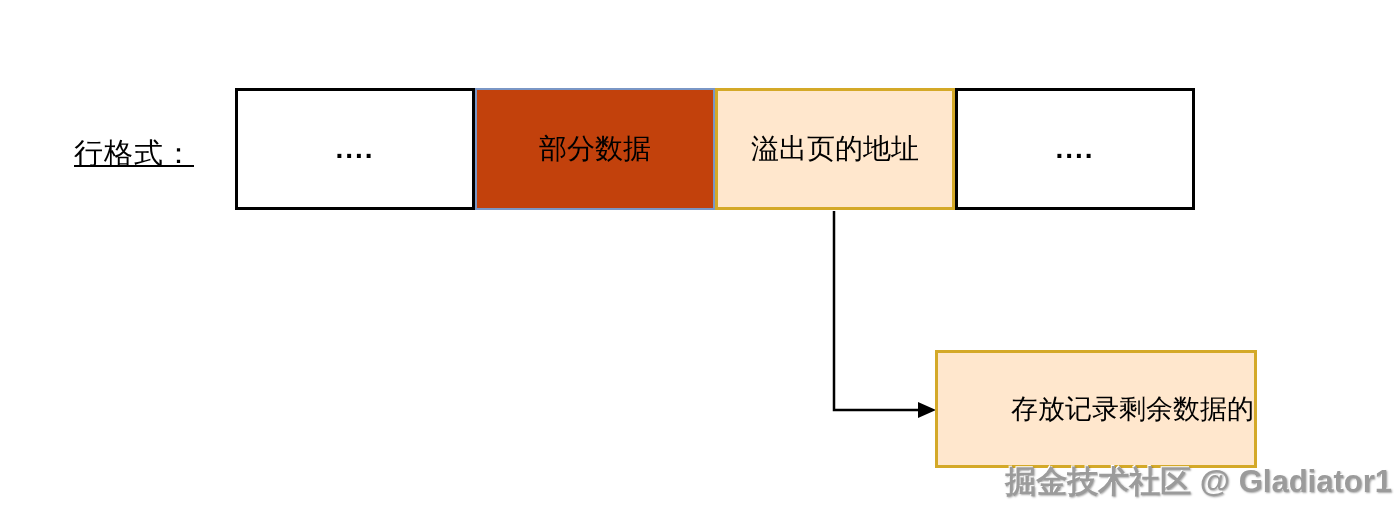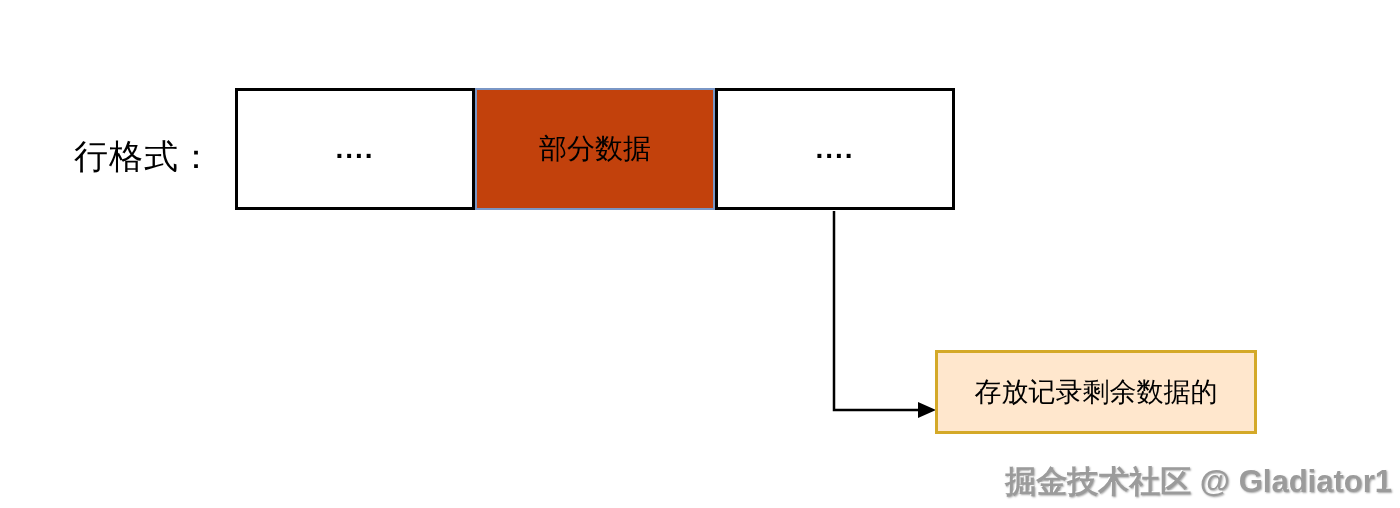--- a/index.html
+++ b/index.html
@@ -11,24 +11,25 @@
     overflow: hidden;
     font-family: "Liberation Sans", "DejaVu Sans", sans-serif;
     color: #000000;
   }
 
   
   .row-label {
     position: absolute;
     left: 74px;
     top: 134px;
-    font-size: 34px;
+    font-size: 29px;
     letter-spacing: 1px;
     color: #000000;
     white-space: nowrap;
+    text-decoration: underline;
   }
 
   
   .row {
     position: absolute;
     left: 235px;
     top: 88px;
     height: 122px;
     display: flex;
     align-items: stretch;
@@ -67,28 +68,28 @@
     height: 508px;
     pointer-events: none;
   }
 
   
   .overflow-box {
     position: absolute;
     left: 935px;
     top: 350px;
     width: 322px;
-    height: 84px;
+    height: 118px;
     box-sizing: border-box;
     background: #ffe7cd;
     border: 3px solid #d4a928;
     display: flex;
     flex-direction: row;
     align-items: center;
-    justify-content: center;
+    justify-content: flex-end;
     font-size: 27px;
     line-height: 1.35;
     text-align: center;
   }
 
   
   .watermark {
     position: absolute;
     right: 8px;
     top: 461px;
@@ -106,20 +107,23 @@
 
   <div class="row-label">行格式：</div>
 
   <div class="row">
     <div class="cell plain">
       <span class="dots">....</span>
     </div>
     <div class="cell blue">
       <span>部分数据</span>
     </div>
+    <div class="cell orange">
+      <span>溢出页的地址</span>
+    </div>
     <div class="cell plain">
       <span class="dots">....</span>
     </div>
   </div>
 
   <svg id="arrow-svg" viewBox="0 0 1400 508" xmlns="http://www.w3.org/2000/svg">
     <polyline points="834,211 834,410 921,410" fill="none" stroke="#000000" stroke-width="2.5"></polyline>
     <polygon points="936,410 918,402 918,418" fill="#000000"></polygon>
   </svg>
 

